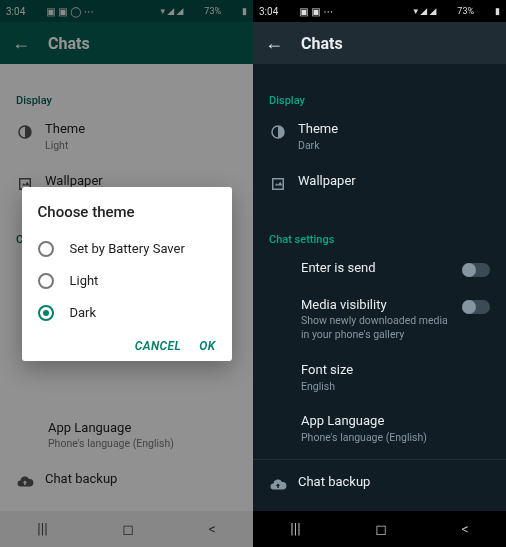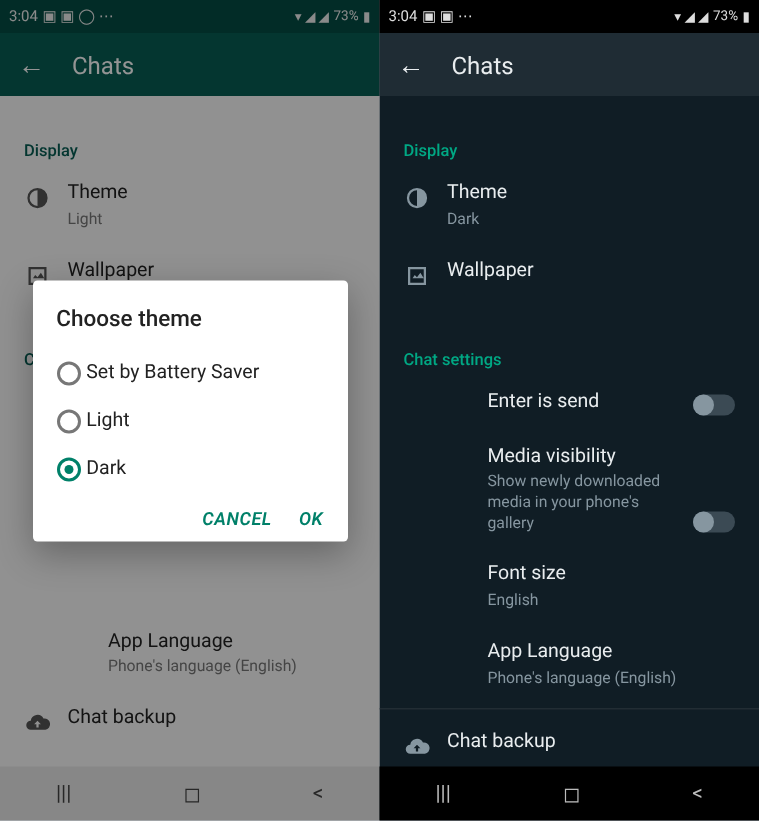--- a/index.html
+++ b/index.html
@@ -5,60 +5,60 @@
   * { box-sizing: border-box; margin: 0; padding: 0; }
   body { font-family: Roboto, Arial, sans-serif; background: #fff; }
   .container { display: flex; width: 506px; height: 547px; }
   .screen { width: 253px; height: 547px; position: relative; display: flex; flex-direction: column; }
   .screen.light { background: #fafafa; color: #222; }
   .screen.dark { background: #101d25; color: #e9edef; }
   
   .statusbar { height: 22px; font-size: 10px; display: flex; align-items: center; padding: 0 6px; justify-content: space-between; }
   .light .statusbar { background: #054d44; color: #eee; }
   .dark .statusbar { background: #000; color: #ddd; }
-  .status-left, .status-right { display: flex; align-items: center; gap: 3px; }
+  .status-left, .status-right { display: flex; align-items: center; gap: 21px; }
   .status-right span { font-size: 9px; }
   
   .appbar { height: 42px; display: flex; align-items: center; padding: 0 12px; gap: 18px; }
   .light .appbar { background: #075e54; color: #fff; }
   .dark .appbar { background: #1f2c34; color: #e9edef; }
   .appbar .back { font-size: 18px; }
-  .appbar .title { font-size: 16px; font-weight: 400; }
+  .appbar .title { font-size: 16px; font-weight: 700; }
   
   .content { flex: 1; overflow: hidden; padding: 0; }
   .section-header { font-size: 11px; padding: 12px 16px 4px; font-weight: 500; margin-top: 18px; }
   .light .section-header { color: #075e54; }
   .dark .section-header { color: #00a884; }
   
   .row { display: flex; align-items: flex-start; padding: 10px 16px; gap: 11px; }
   .row .icon { width: 18px; height: 18px; flex-shrink: 0; margin-top: 2px; display: flex; align-items: center; justify-content: center; }
   .row .text { flex: 1; }
   .row .label { font-size: 13px; line-height: 1.3; }
   .row .sub { font-size: 10.5px; line-height: 1.3; margin-top: 1px; }
   .light .row .sub { color: #777; }
   .dark .row .sub { color: #8696a0; }
-  .row.indent { padding-left: 72px; align-items: flex-end; }
+  .row.indent { padding-left: 48px; }
   
   .toggle { width: 28px; height: 14px; border-radius: 8px; position: relative; flex-shrink: 0; margin-top: 3px; }
   .dark .toggle { background: #3b4a54; }
   .toggle::after { content:""; position:absolute; width:14px; height:14px; border-radius:50%; top:0; left:0; }
   .dark .toggle::after { background: #8696a0; }
   
   .divider { height: 1px; margin: 4px 0; }
   .dark .divider { background: #222d34; }
   
   .navbar { height: 36px; display: flex; align-items: center; justify-content: space-around; }
   .light .navbar { background: #e8e8e8; color: #444; }
   .dark .navbar { background: #000; color: #bbb; }
   .navbar .nb { font-size: 14px; }
   
   .overlay { position: absolute; inset: 0; background: rgba(0,0,0,0.42); display: flex; align-items: center; justify-content: center; }
   .dialog { width: 210px; background: #fff; border-radius: 3px; padding: 16px 16px 8px; box-shadow: 0 8px 24px rgba(0,0,0,0.3); }
   .dialog-title { font-size: 15px; color: #222; margin-bottom: 12px; font-weight: 500; }
-  .radio-row { display: flex; align-items: center; gap: 4px; padding: 8px 0; }
+  .radio-row { display: flex; align-items: center; gap: 16px; padding: 8px 0; }
   .radio { width: 16px; height: 16px; border: 2px solid #777; border-radius: 50%; position: relative; flex-shrink: 0; }
   .radio.checked { border-color: #008069; }
   .radio.checked::after { content:""; position:absolute; inset:3px; background:#008069; border-radius:50%; }
   .radio-label { font-size: 13px; color: #222; }
   .dialog-actions { display: flex; justify-content: flex-end; gap: 18px; padding-top: 10px; }
   .dialog-btn { color: #008069; font-size: 12px; font-weight: 600; letter-spacing: 0.4px; font-style: italic; }
   
   svg { display: block; }
   .light .icon svg { fill: #555; }
   .dark .icon svg { fill: #8696a0; }

